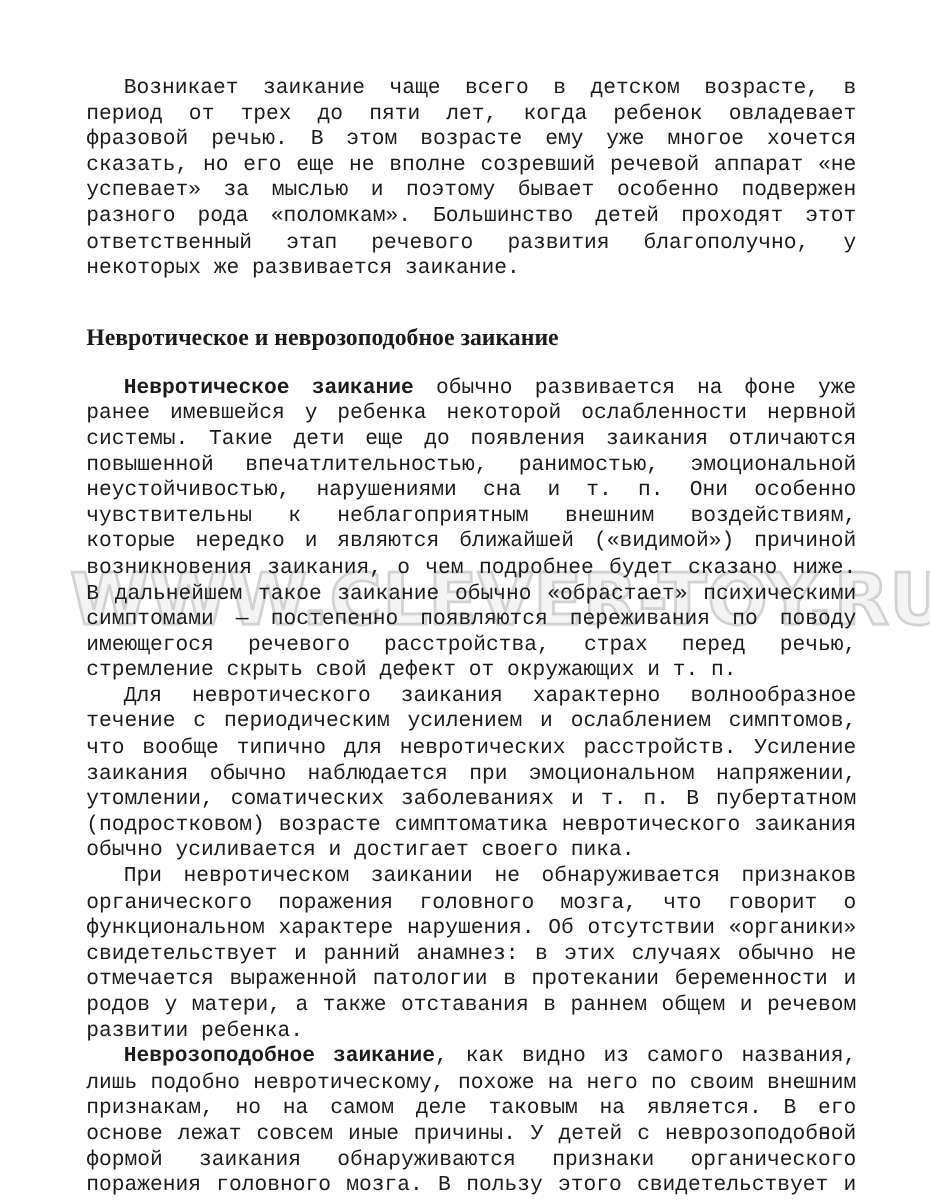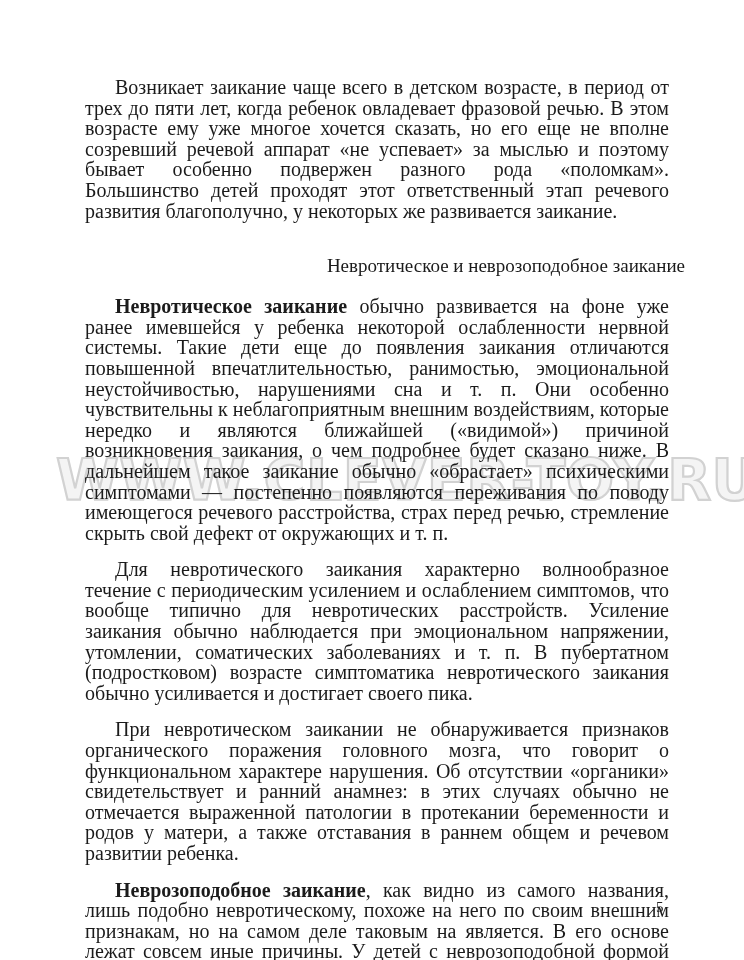--- a/index.html
+++ b/index.html
@@ -13,31 +13,32 @@
     color: #1b1b1b;
   }
   .content {
     position: absolute;
     left: 69px;
     top: 61px;
     width: 616px;
     z-index: 1;
   }
   .para {
-    margin: 16px;
-    font-size: 20px;
+    margin: 0;
+    font-size: 17px;
     line-height: 20.6px;
     text-align: justify;
     text-indent: 30px;
+    font-family: Liberation Mono, monospace;
   }
   .para strong { font-weight: bold; }
   .heading {
     font-size: 19px;
-    font-weight: normal;
-    text-align: right;
+    font-weight: bold;
+    text-align: left;
     text-indent: 0;
     line-height: 23px;
     margin: 33px 0 19px 0;
   }
   .watermark {
     position: absolute;
     left: 56px;
     top: 447px;
     z-index: 0;
     white-space: nowrap;

